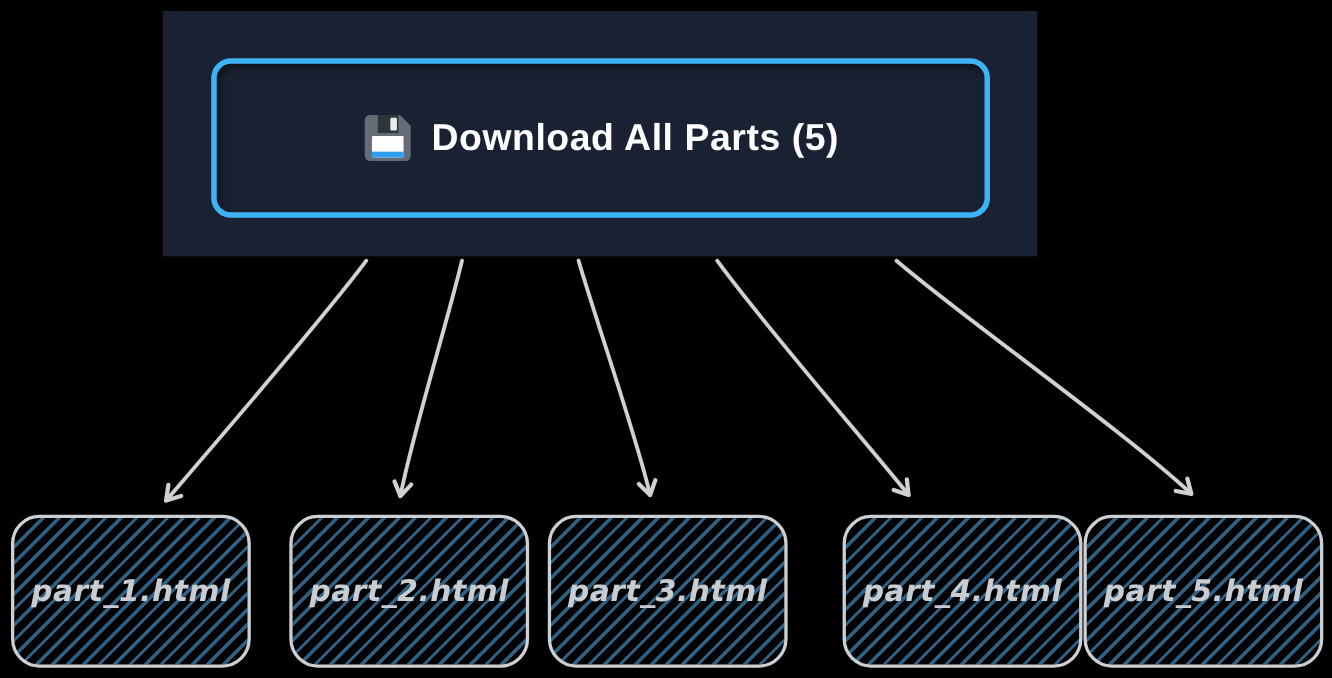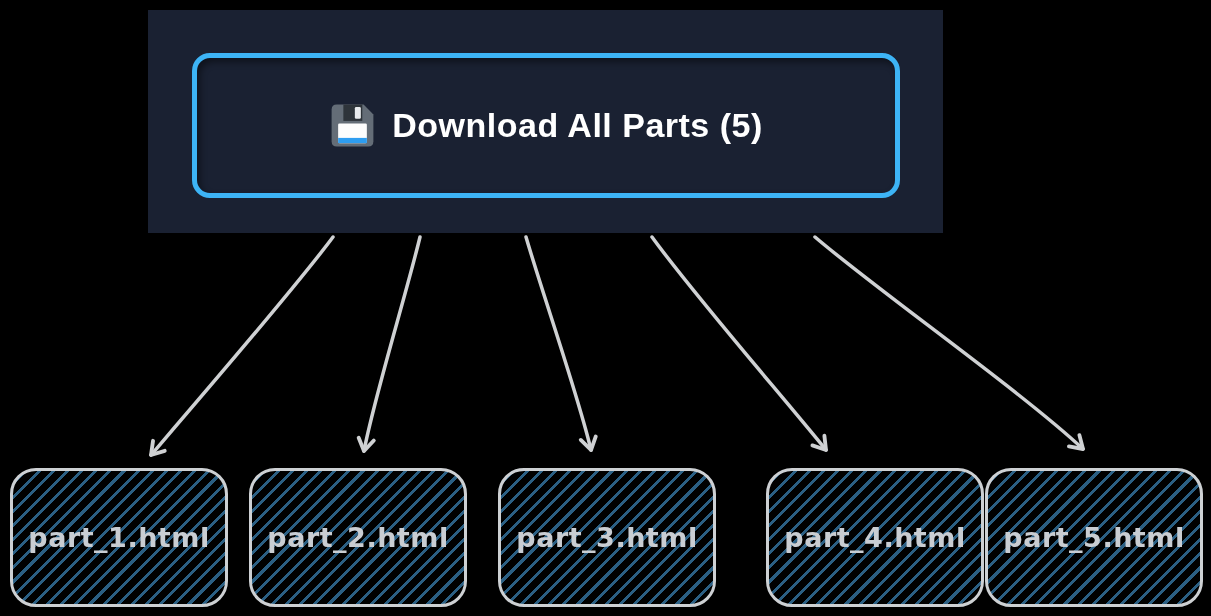--- a/index.html
+++ b/index.html
@@ -98,23 +98,24 @@
     align-items: center;
     justify-content: center;
   }
   .part-label {
     color: var(--box-text, #c9cdd2);
     font-family: "DejaVu Sans", sans-serif;
     font-size: 27px;
     font-weight: bold;
     letter-spacing: 0.5px;
     white-space: nowrap;
+    font-style: italic;
   }
   .p1 { left: 10px; }
-  .p2 { left: 249px; }
+  .p2 { left: 263px; }
   .p3 { left: 498px; text-align: right; }
   .p4 { left: 766px; }
   .p5 { left: 985px; }
 </style>
 </head>
 <body>
 
 <div class="canvas">
 
   <div class="panel">

